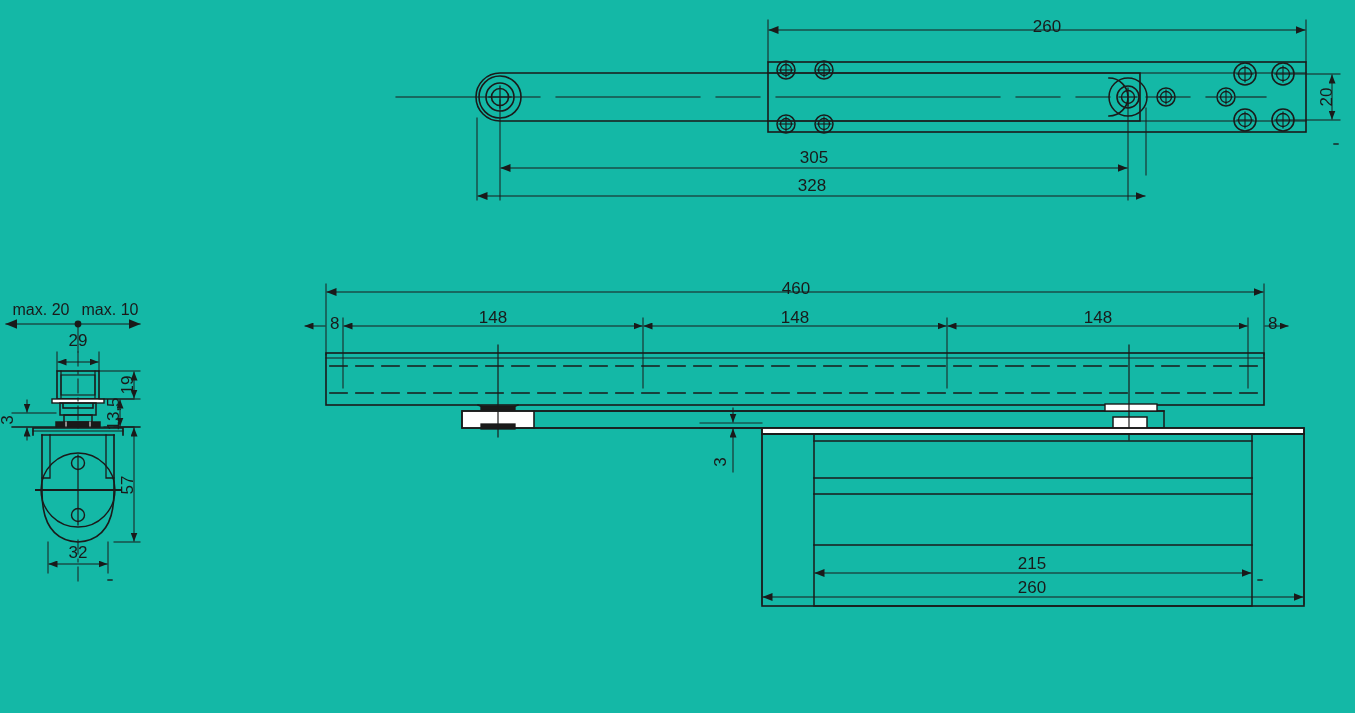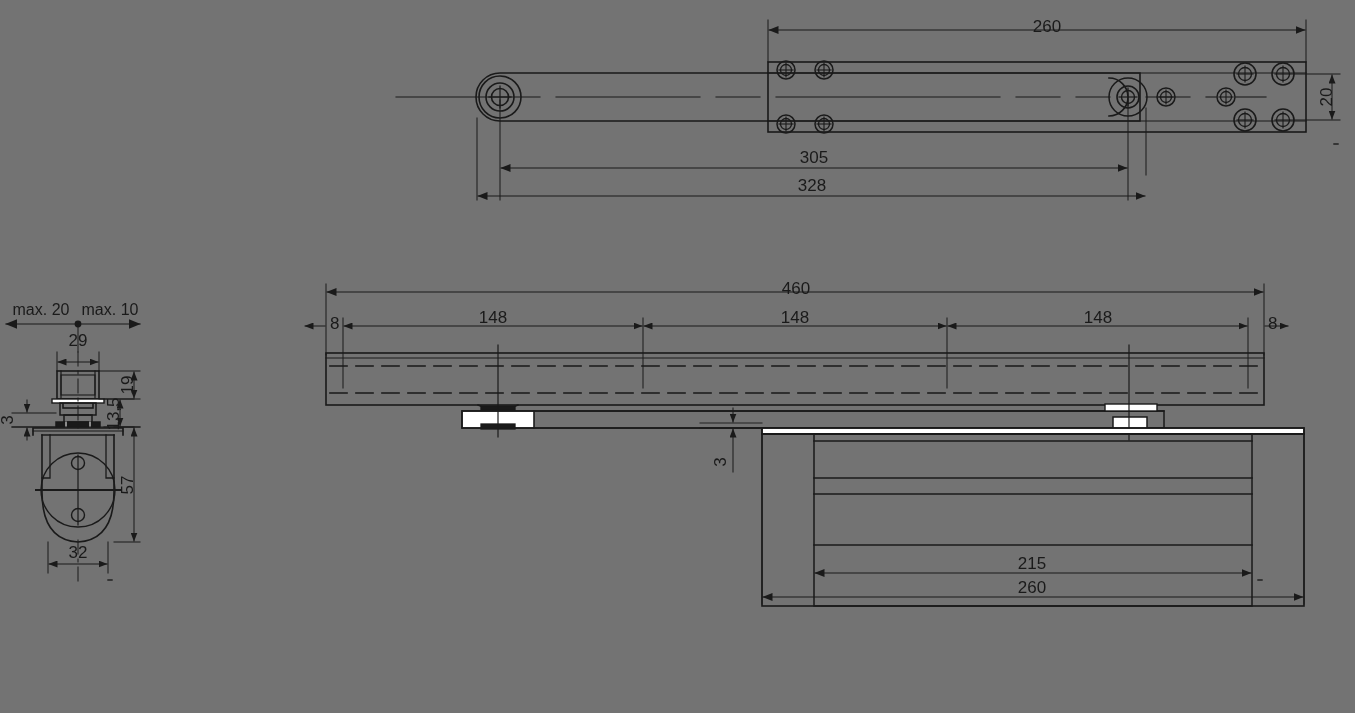--- a/index.html
+++ b/index.html
@@ -7,21 +7,21 @@
     padding: 0;
     background: #ffffff;
   }
   body {
     font-family: "Liberation Sans", sans-serif;
   }
   #sheet {
     position: relative;
     width: 1355px;
     height: 713px;
-    background: #737373;
+    background: #14b8a6;
     overflow: hidden;
   }
   #sheet svg {
     position: absolute;
     left: 0;
     top: 0;
   }
   .dimtext {
     font-family: "Liberation Sans", sans-serif;
     font-size: 17px;

